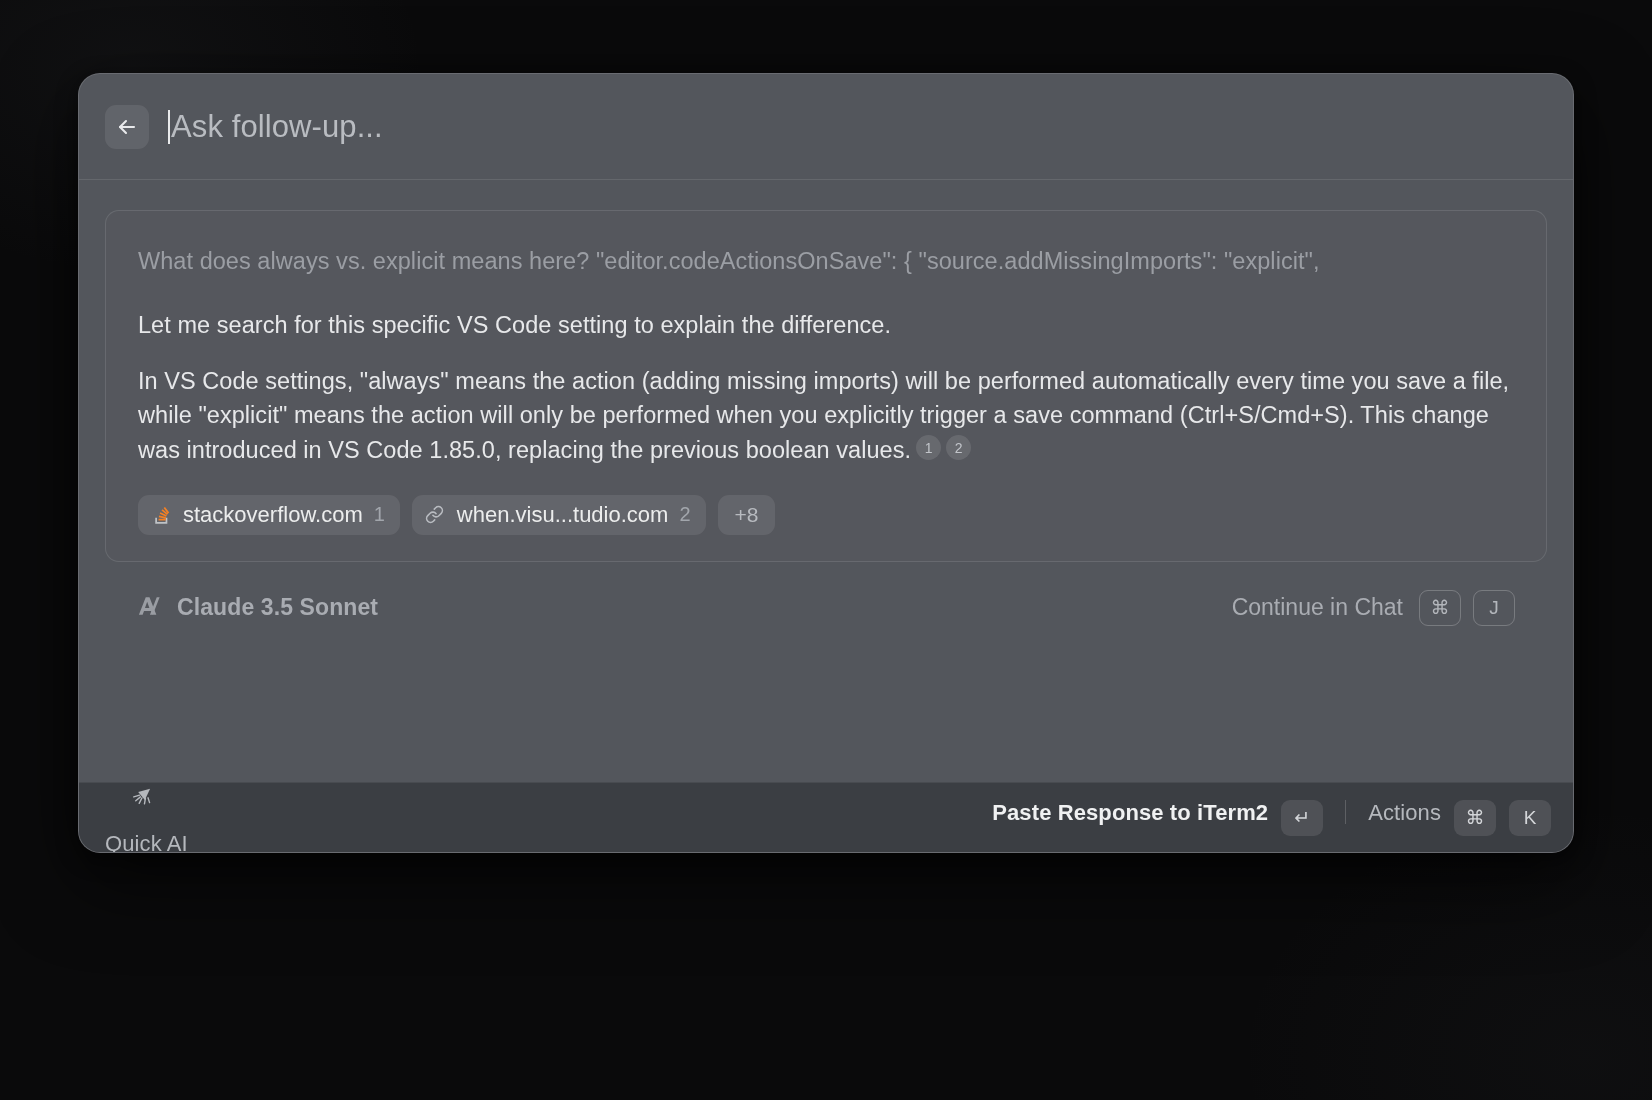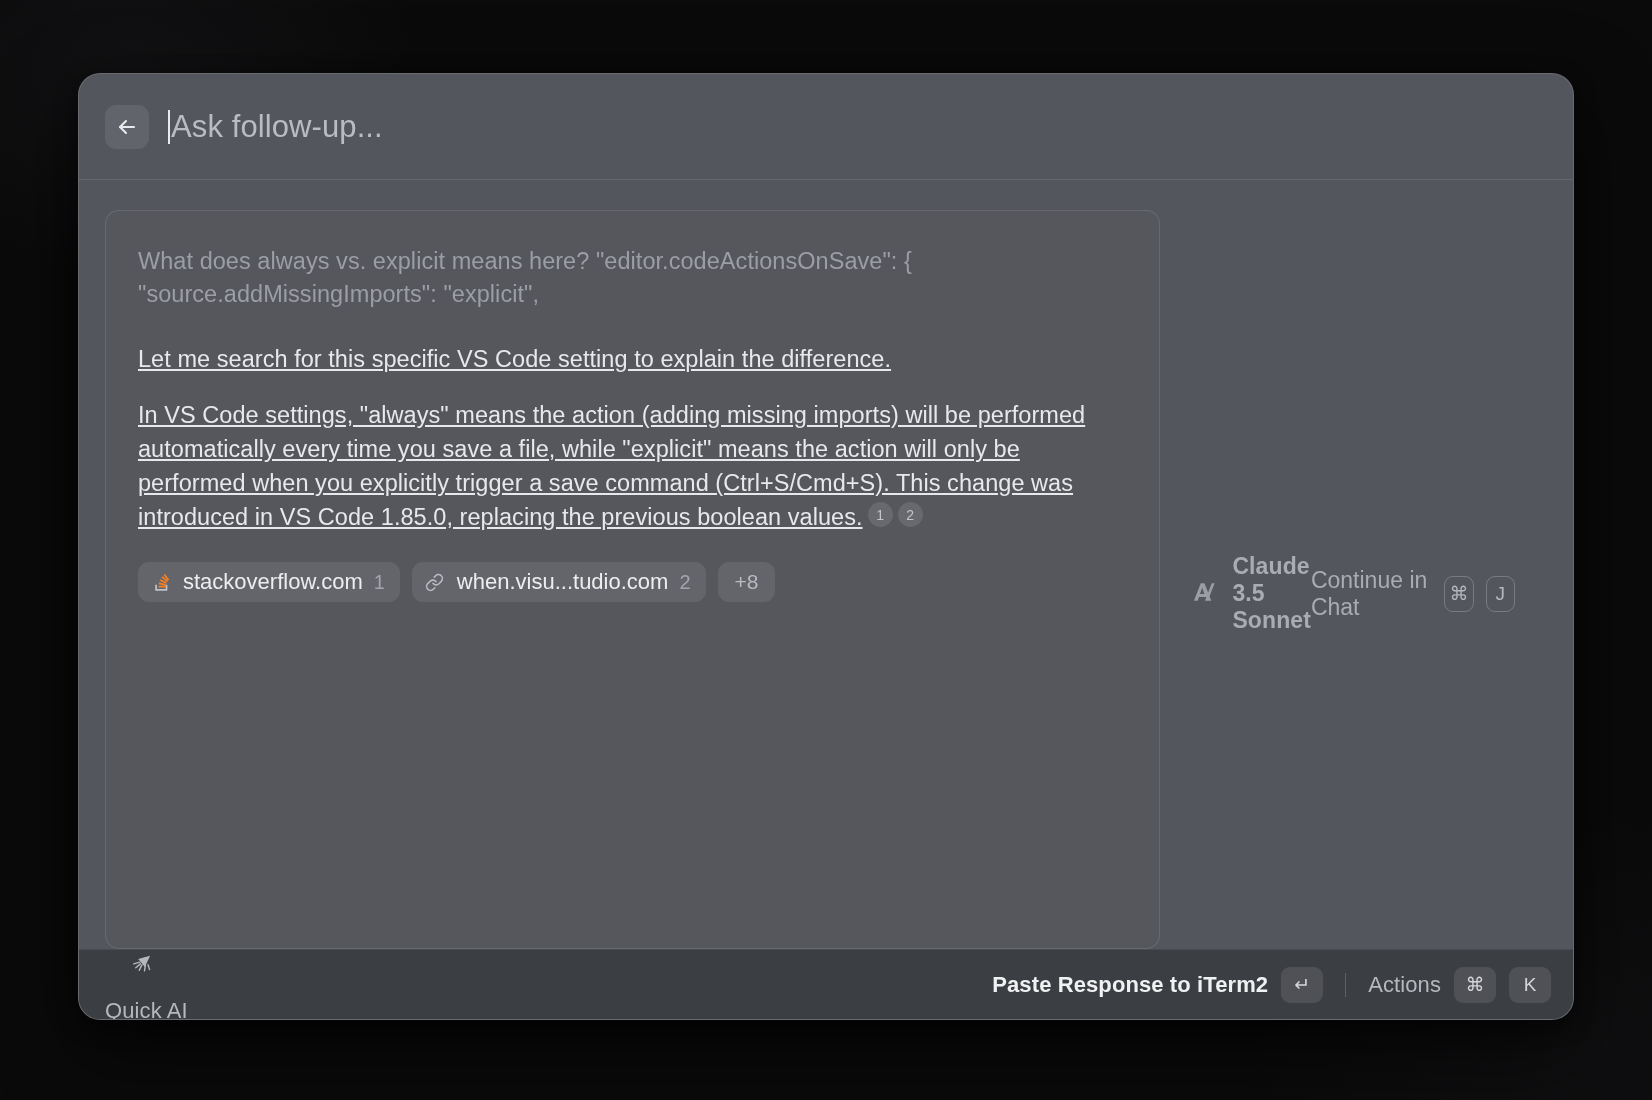--- a/index.html
+++ b/index.html
@@ -27,21 +27,21 @@
       radial-gradient(ellipse 500px 360px at 96% 96%, rgba(100,104,112,0.05), transparent 70%);
     pointer-events: none;
   }
 
   
   .window {
     position: absolute;
     left: 78px;
     top: 73px;
     width: 1496px;
-    height: 947px;
+    height: 780px;
     border-radius: 22px;
     background: #53565c;
     border: 1px solid rgba(255,255,255,0.13);
     box-shadow: 0 28px 80px rgba(0,0,0,0.62), 0 6px 22px rgba(0,0,0,0.45);
     display: flex;
     flex-direction: column;
     overflow: hidden;
   }
 
   
@@ -89,21 +89,21 @@
     font-weight: 400;
     white-space: nowrap;
   }
 
   
   .content-area {
     flex: 1;
     padding: 30px 26px 0 26px;
     overflow: hidden;
     display: flex;
-    flex-direction: row;
+    flex-direction: column;
   }
 
   .answer-card {
     border: 1px solid rgba(255,255,255,0.11);
     border-radius: 14px;
     padding: 34px 32px 26px 32px;
     background: rgba(255,255,255,0.012);
   }
 
   .question-text {
@@ -113,21 +113,20 @@
     letter-spacing: 0.05px;
     margin-bottom: 30px;
   }
 
   .answer-p {
     font-size: 23.5px;
     line-height: 1.45;
     color: #e7e8ea;
     letter-spacing: 0.05px;
     margin-bottom: 22px;
-    text-decoration: underline;
   }
   .answer-p:last-of-type { margin-bottom: 0; }
 
   .cite {
     display: inline-flex;
     align-items: center;
     justify-content: center;
     width: 25px;
     height: 25px;
     border-radius: 50%;
@@ -251,21 +250,21 @@
   }
   .bb-brand {
     font-size: 22px;
     color: #b5b8bd;
     letter-spacing: 0.1px;
   }
 
   .bb-right {
     margin-left: auto;
     display: flex;
-    align-items: center;
+    align-items: flex-start;
     gap: 13px;
   }
   .bb-action-label {
     font-size: 22px;
     color: #f0f1f2;
     font-weight: bold;
     letter-spacing: 0.1px;
   }
   .bb-action-label.dim {
     color: #b5b8bd;

